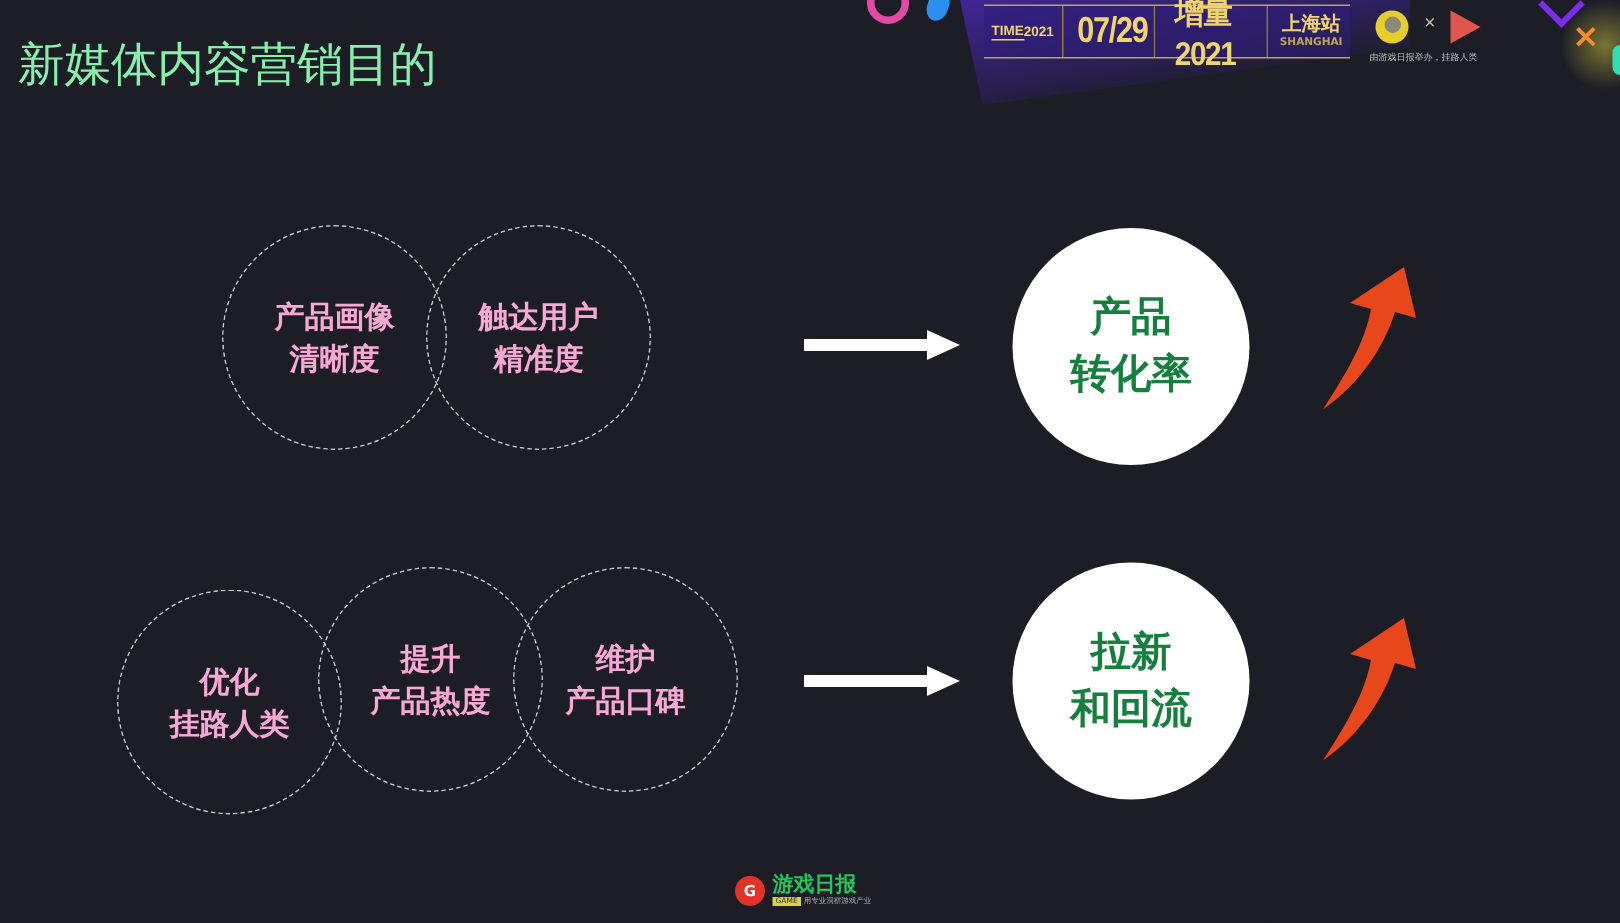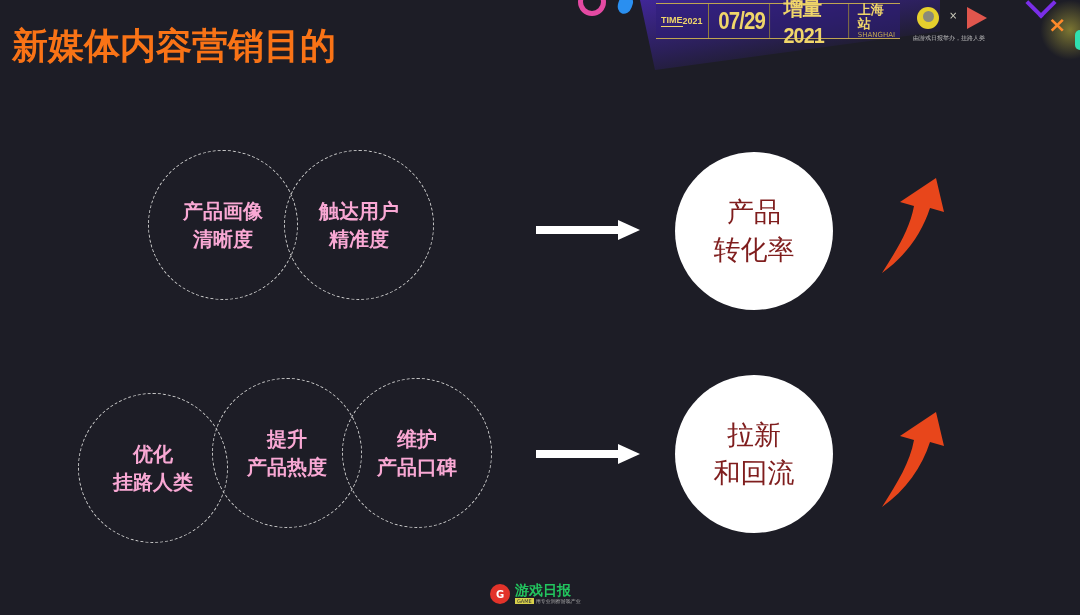--- a/index.html
+++ b/index.html
@@ -6,41 +6,41 @@
     body {
       width: 1080px; height: 615px; overflow: hidden;
       background: #1e1e27;
       font-family: "DejaVu Sans", "Liberation Sans", sans-serif;
       position: relative;
       color: #fff;
     }
     .slide { position: absolute; left: 0; top: 0; width: 1080px; height: 615px; background: #1d1d26; overflow: hidden; }
     .title {
       position: absolute; left: 12px; top: 22px;
-      font-size: 36px; font-weight: bold; color: #f97316; letter-spacing: 0px;
+      font-size: 31px; font-weight: normal; color: #86efac; letter-spacing: 0px;
     }
     
     .beam {
       position: absolute; left: 640px; top: 0; width: 300px; height: 70px;
       background: linear-gradient(170deg, rgba(70,40,170,0.85) 0%, rgba(60,35,150,0.45) 45%, rgba(29,29,38,0) 75%);
       clip-path: polygon(0 0, 100% 0, 100% 45%, 5% 100%);
     }
     .banner {
       position: absolute; left: 656px; top: 3px; height: 34px; width: 244px;
       border-top: 1px solid #bfa552; border-bottom: 1px solid #bfa552;
       display: flex; align-items: center; color: #f0d66a;
       background: rgba(45,30,120,0.55);
     }
     .banner .cell { display: flex; align-items: center; justify-content: center; height: 100%; border-right: 1px solid #8f7b3e; padding: 0 5px; }
     .banner .cell:last-child { border-right: none; }
     .b-time { flex-direction: row; font-size: 9px; line-height: 11px; font-weight: bold; font-family: "Liberation Sans", sans-serif; }
     .b-date { font-size: 24px; font-weight: bold; font-family: "Liberation Sans", sans-serif; letter-spacing: -1px; transform: scaleX(0.85); }
     .b-event { font-size: 22px; font-weight: bold; font-family: "Liberation Sans", sans-serif; letter-spacing: -1px; transform: scaleX(0.9); }
     .b-city { flex-direction: column; font-size: 13px; line-height: 14px; font-weight: bold; }
-    .b-city .en { font-size: 7px; line-height: 9px; color: #bfa552; font-weight: normal; }
+    .b-city .en { font-size: 7px; line-height: 9px; color: #bfa552; font-weight: bold; }
     .partner { position: absolute; left: 913px; top: 4px; width: 100px; }
     .logo-a { position: absolute; left: 4px; top: 3px; width: 22px; height: 22px; border-radius: 50%; background: #e6cf2d; }
     .logo-a::after { content: ""; position: absolute; left: 6px; top: 4px; width: 11px; height: 11px; border-radius: 50%; background: #8b8a7a; }
     .x-mark { position: absolute; left: 36px; top: 6px; font-size: 10px; color: #cfcfbf; }
     .logo-b { position: absolute; left: 54px; top: 3px; width: 0; height: 0; border-top: 11px solid transparent; border-bottom: 11px solid transparent; border-left: 20px solid #e0564d; }
     .partner-caption { position: absolute; left: 0; top: 30px; font-size: 6px; color: #bdbdbd; white-space: nowrap; }
     .deco { position: absolute; }
     .deco-pink { left: 578px; top: -12px; width: 18px; height: 18px; border: 5px solid #e44aa3; border-radius: 50%; }
     .deco-blue { left: 618px; top: -4px; width: 14px; height: 18px; background: #2a8ff0; border-radius: 40% 40% 60% 60%; transform: rotate(20deg); }
     .deco-violet { left: 1030px; top: -8px; width: 18px; height: 18px; border: 4px solid #7a2ee8; border-top: none; border-left: none; transform: rotate(45deg); }
@@ -52,21 +52,21 @@
     .dash-circle {
       position: absolute; width: 150px; height: 150px; border-radius: 50%;
       border: 1.5px dashed #c8c8c8; box-sizing: border-box;
       display: flex; align-items: center; justify-content: center; flex-direction: column;
     }
     .circ-text { font-size: 20px; font-weight: bold; color: #f9a8d4; line-height: 28px; text-align: center; white-space: nowrap; }
     .solid-circle {
       position: absolute; width: 158px; height: 158px; border-radius: 50%;
       background: #ffffff; display: flex; align-items: center; justify-content: center; flex-direction: column;
     }
-    .solid-text { font-size: 27px; font-weight: normal; color: #7f1d1d; line-height: 38px; text-align: left; white-space: nowrap; }
+    .solid-text { font-size: 27px; font-weight: bold; color: #15803d; line-height: 38px; text-align: left; white-space: nowrap; }
     .arrow-right { position: absolute; width: 104px; height: 20px; }
     .orange-arrow { position: absolute; width: 70px; height: 100px; }
 
     .footer-logo { position: absolute; left: 490px; top: 583px; display: flex; align-items: center; }
     .footer-badge { width: 20px; height: 20px; border-radius: 50%; background: #e2332a; display: flex; align-items: center; justify-content: center; font-size: 10px; color: #fff; font-weight: bold; }
     .footer-texts { margin-left: 5px; display: flex; flex-direction: column; }
     .footer-name { font-size: 14px; font-weight: bold; color: #22c55e; line-height: 15px; }
     .footer-sub { font-size: 5px; color: #aaa; line-height: 7px; white-space: nowrap; }
     .footer-sub .tag { background: #d8d04a; color: #333; padding: 0 2px; margin-right: 2px; }
   </style>

